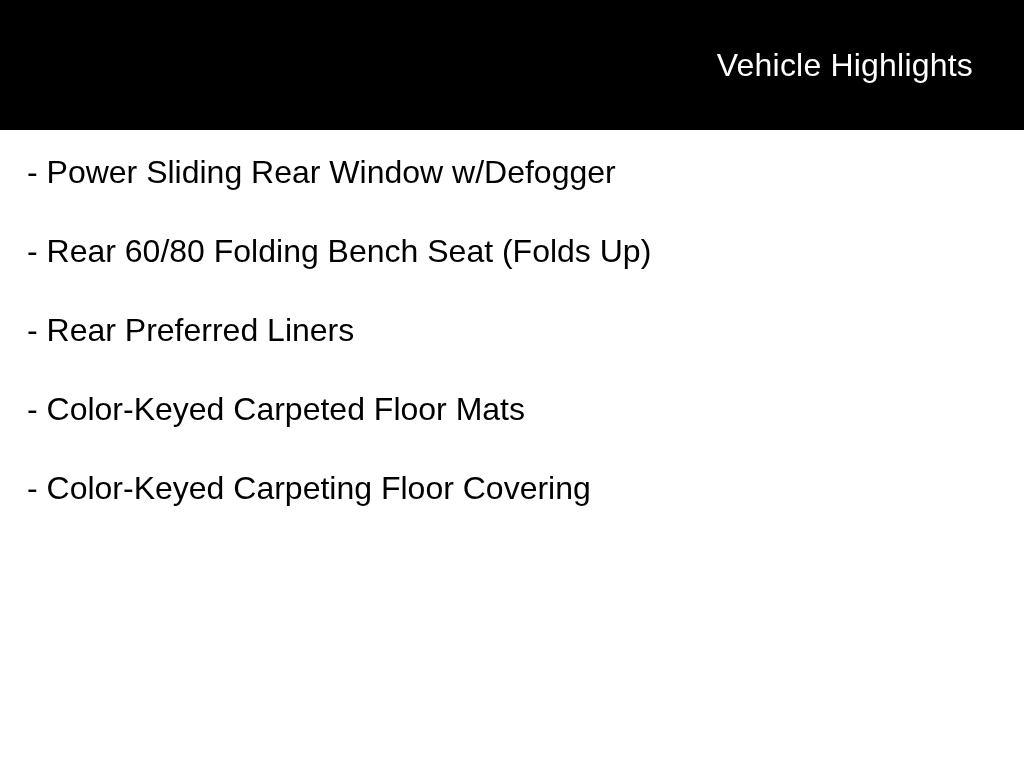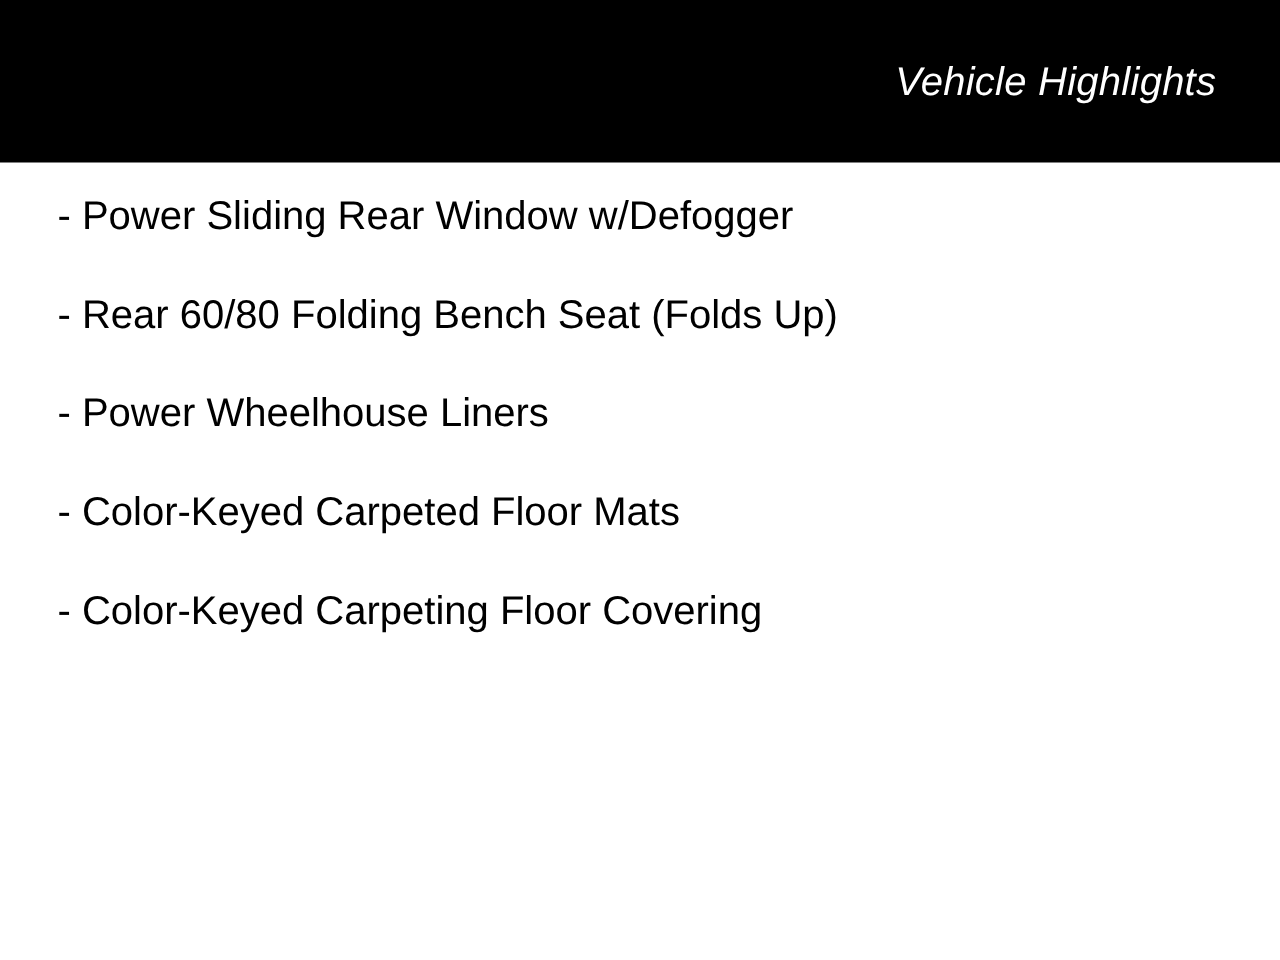--- a/index.html
+++ b/index.html
@@ -20,21 +20,20 @@
     top: 0;
     left: 0;
     width: 1024px;
     height: 130px;
     background: #000000;
     display: flex;
     align-items: center;
     justify-content: flex-end;
     box-sizing: border-box;
     padding-right: 51px;
-    font-style: italic;
   }
   .header-title {
     color: #ffffff;
     font-size: 32px;
     line-height: 1;
     letter-spacing: 0.2px;
     white-space: nowrap;
   }
   .content {
     position: absolute;
@@ -46,38 +45,38 @@
     height: 79px;
     line-height: 79px;
     font-size: 32px;
     white-space: nowrap;
     box-sizing: border-box;
   }
   .row.group {
     padding-left: 10px;
   }
   .row.sub {
-    padding-left: 46px;
+    padding-left: 27px;
   }
   .star {
     display: inline-block;
     width: 36px;
     font-size: 30px;
     vertical-align: baseline;
   }
 </style>
 </head>
 <body>
 
 <div class="header">
   <span class="header-title">Vehicle Highlights</span>
 </div>
 
 <div class="content">
 
 
   <div class="row sub">- Power Sliding Rear Window w/Defogger</div>
   <div class="row sub">- Rear 60/80 Folding Bench Seat (Folds Up)</div>
-  <div class="row sub">- Power Wheelhouse Liners</div>
+  <div class="row sub">- Rear Preferred Liners</div>
   <div class="row sub">- Color-Keyed Carpeted Floor Mats</div>
   <div class="row sub">- Color-Keyed Carpeting Floor Covering</div>
 
 </div>
 
 </body></html>

